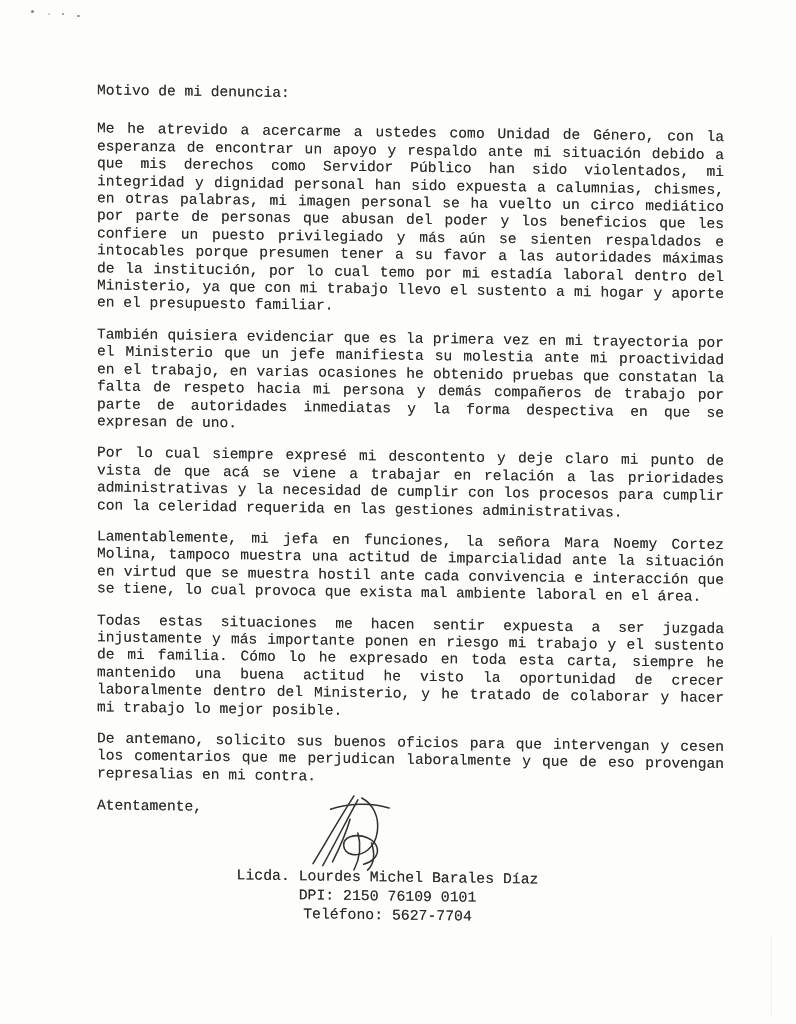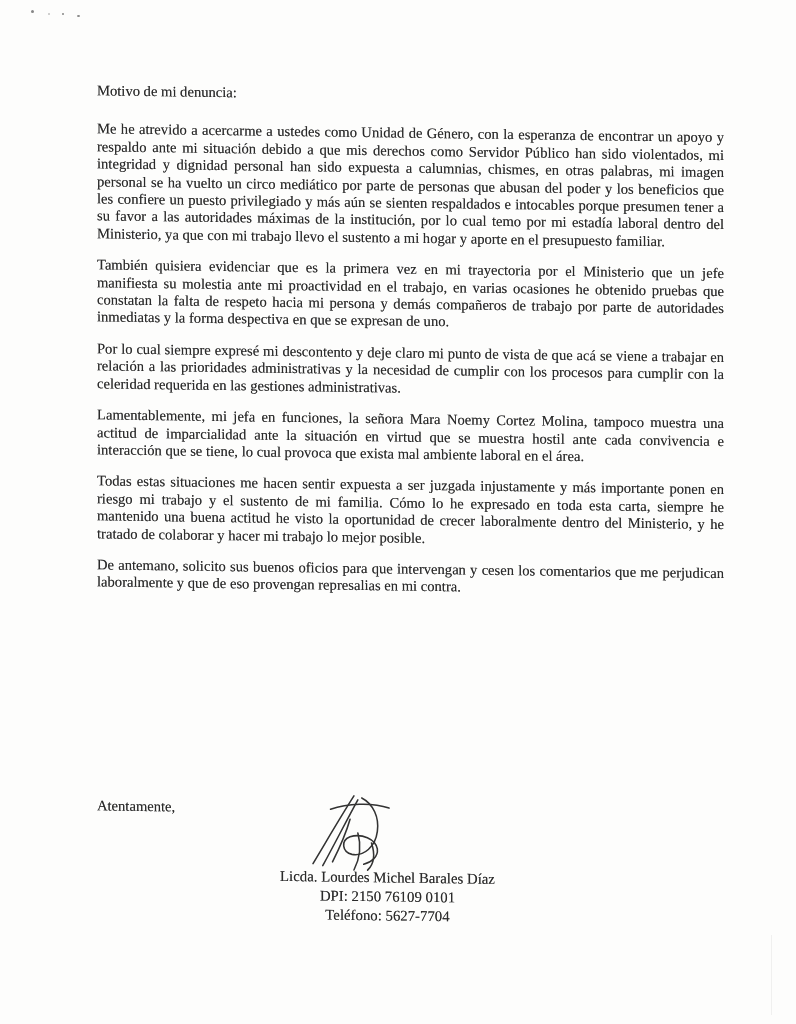--- a/index.html
+++ b/index.html
@@ -7,21 +7,21 @@
     margin: 0;
     padding: 0;
     background: #ffffff;
   }
   .page {
     position: relative;
     width: 796px;
     height: 1024px;
     background: #fdfdfc;
     overflow: hidden;
-    font-family: Liberation Serif, serif;
+    font-family: Liberation Mono, monospace;
     color: #2b2b2b;
   }
   
   .scan-tilt {
     position: absolute;
     inset: 0;
     transform: skewY(0.8deg);
     transform-origin: 0 0;
   }
   .letter-content {

